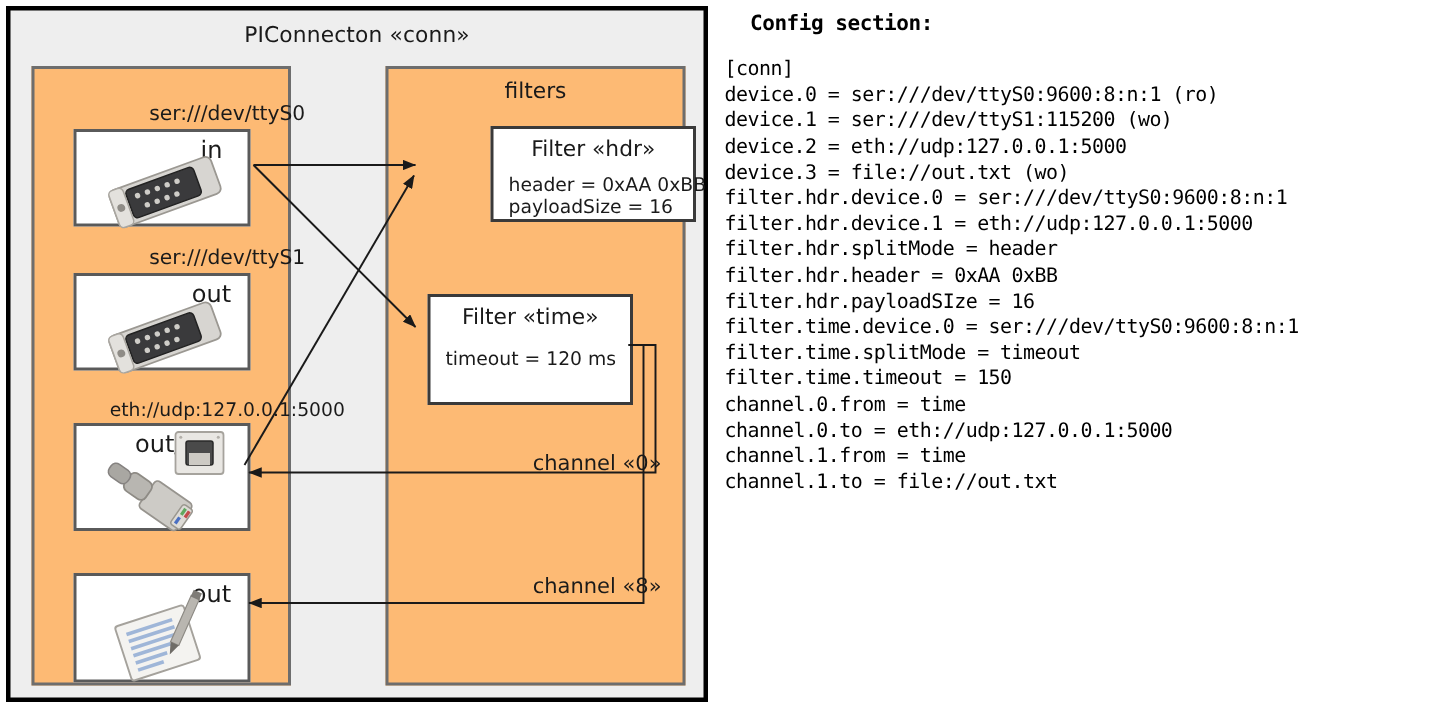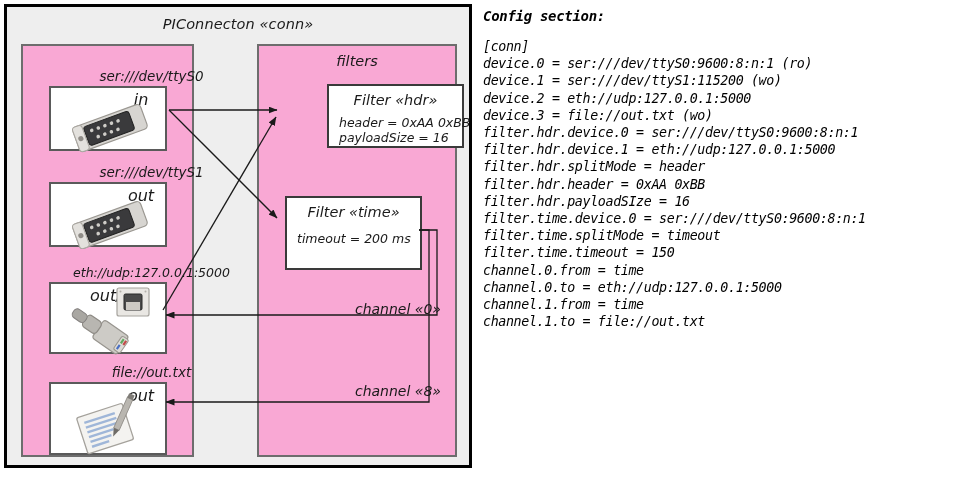--- a/index.html
+++ b/index.html
@@ -7,21 +7,20 @@
     padding: 0;
     background: #ffffff;
   }
   #page {
     position: relative;
     width: 892px;
     height: 484px;
     background: #ffffff;
     font-family: "DejaVu Sans", sans-serif;
     overflow: hidden;
-    font-style: italic;
   }
 
   
   #outer-frame {
     position: absolute;
     left: 4px;
     top: 4px;
     width: 468px;
     height: 464px;
     border: 3px solid #000000;
@@ -36,21 +35,21 @@
     width: 100%;
     text-align: center;
     font-size: 14.5px;
     color: #1a1a1a;
     letter-spacing: 0.1px;
   }
 
   
   .panel {
     position: absolute;
-    background: #f9a8d4;
+    background: #fdba74;
     border: 2px solid #6d6d6d;
     box-sizing: border-box;
   }
   #devices-panel {
     left: 14px;
     top: 37px;
     width: 173px;
     height: 413px;
   }
   #filters-panel {
@@ -140,21 +139,21 @@
     position: absolute;
     left: 483px;
     top: 8px;
     width: 476px;
   }
   #config-heading {
     font-family: "DejaVu Sans Mono", monospace;
     font-size: 14px;
     font-weight: bold;
     color: #000000;
-    margin: 0 0 14px 0;
+    margin: 0 0 14px 17px;
     letter-spacing: -0.3px;
   }
   #config-lines {
     font-family: "DejaVu Sans Mono", monospace;
     font-size: 13.3px;
     line-height: 17.2px;
     color: #000000;
     white-space: pre;
     letter-spacing: -0.35px;
   }
@@ -235,21 +234,20 @@
             <rect x="18" y="-8" width="8" height="16" rx="2" fill="#dddbd6" stroke="#9a978f" stroke-width="1"></rect>
             <rect x="20" y="-6" width="2.2" height="5" fill="#5fa85f"></rect>
             <rect x="23" y="-6" width="2.2" height="5" fill="#c24b4b"></rect>
             <rect x="20" y="1" width="2.2" height="5" fill="#4a6fc2"></rect>
             <rect x="-22" y="-7" width="17" height="14" rx="4" fill="#b8b6b1" stroke="#8e8b85" stroke-width="1.2"></rect>
             <rect x="-36" y="-5" width="15" height="10" rx="4" fill="#a9a7a2" stroke="#858280" stroke-width="1"></rect>
           </g>
         </svg>
       </div>
 
-      <div class="device-label" style="top:318px;">file://out.txt</div>
       <div class="device-box" style="left:26px; top:336px; width:118px; height:73px;">
         <div class="device-kind" style="left:0; top:4px; width:100%; text-align:center;">out</div>
         <svg width="118" height="73" viewBox="0 0 118 73" style="position:absolute;left:0;top:0;">
           <g transform="translate(56,44) rotate(-18)">
             <rect x="-26" y="-19" width="48" height="38" rx="2" fill="#f4f3f0" stroke="#a5a29c" stroke-width="1.3"></rect>
             <g fill="#9fb6d8">
               <rect x="-20" y="-13" width="32" height="2.4"></rect>
               <rect x="-20" y="-8" width="32" height="2.4"></rect>
               <rect x="-20" y="-3" width="32" height="2.4"></rect>
               <rect x="-20" y="2" width="26" height="2.4"></rect>
@@ -270,21 +268,21 @@
       <div class="panel-title">filters</div>
 
       <div class="filter-box" style="left:26px; top:38px; width:137px; height:64px;margin-left:42px;">
         <div class="filter-title">Filter «hdr»</div>
         <div class="filter-prop" style="top:29px;">header = 0xAA 0xBB</div>
         <div class="filter-prop" style="top:44px;">payloadSize = 16</div>
       </div>
 
       <div class="filter-box" style="left:26px; top:150px; width:137px; height:74px;">
         <div class="filter-title">Filter «time»</div>
-        <div class="filter-prop" style="top:33px;">timeout = 200 ms</div>
+        <div class="filter-prop" style="top:33px;">timeout = 120 ms</div>
       </div>
 
       <div class="channel-label" style="right:14px; top:255px;">channel «0»</div>
       <div class="channel-label" style="right:14px; top:337px;">channel «8»</div>
     </div>
   </div>
 
   <svg id="wires">
     <defs>
       <marker id="arrowhead" markerWidth="9" markerHeight="7" refX="8.5" refY="3.5" orient="auto" markerUnits="userSpaceOnUse">

